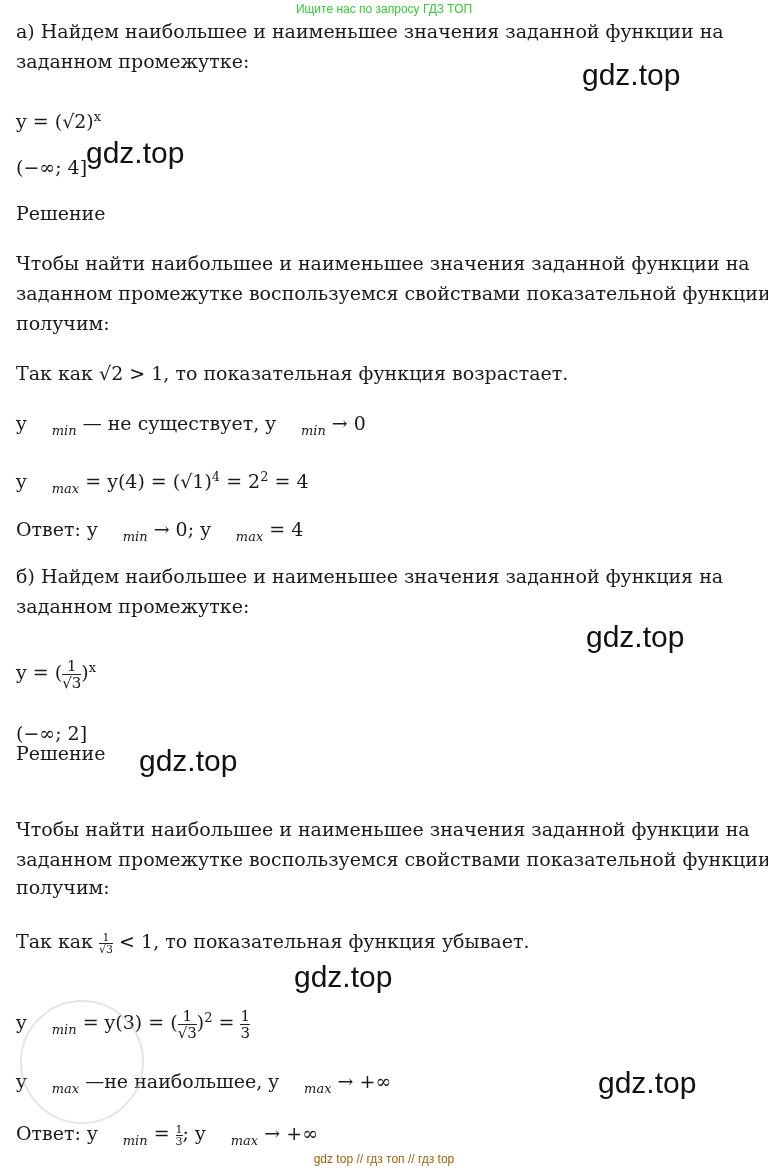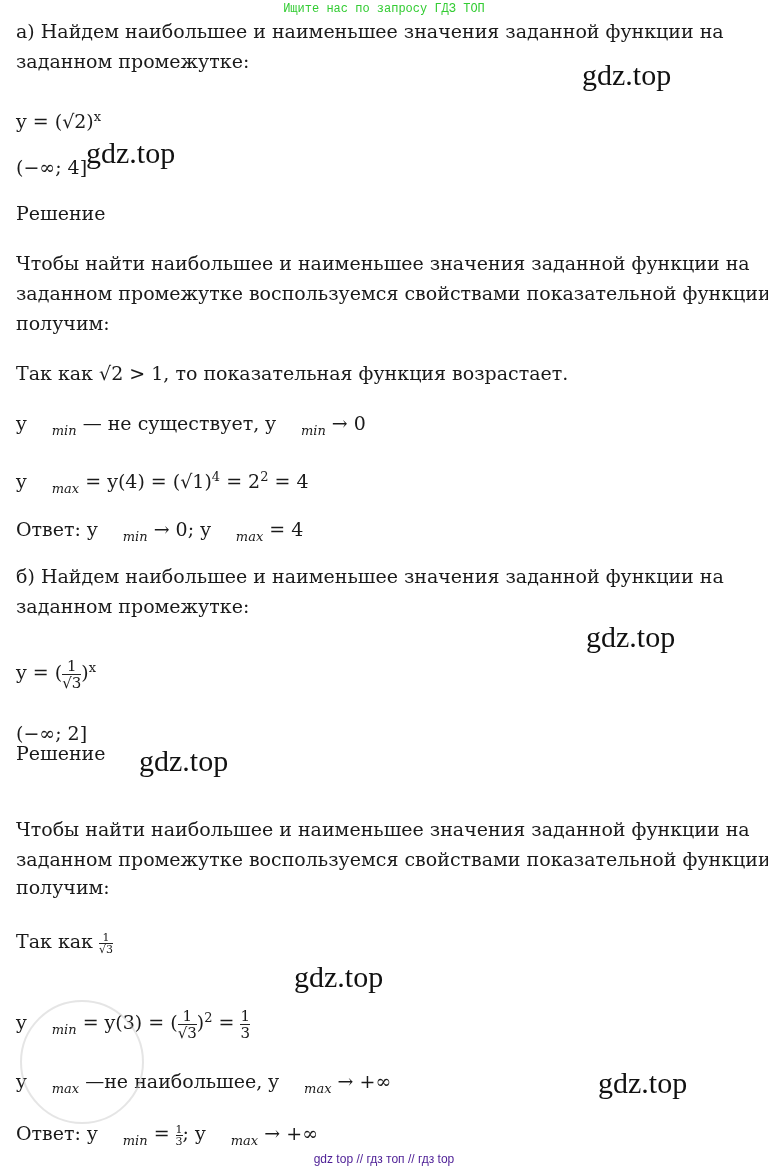--- a/index.html
+++ b/index.html
@@ -1,30 +1,30 @@
 <!DOCTYPE html>
 <html><head>
 <meta charset="utf-8">
 <style>
   html, body { margin:0; padding:0; background:#fff; }
   body { width:768px; height:1172px; position:relative; overflow:hidden;
          font-family:"DejaVu Serif", serif; color:#1a1a1a; }
   .top-banner { position:absolute; top:2px; left:0; width:768px; text-align:center;
-         font-family:Liberation Mono, monospace; font-size:12px; color:#33cc33; }
+         font-family:Liberation Sans, sans-serif; font-size:12px; color:#33cc33; }
   .line { position:absolute; left:16px; font-size:19px; line-height:26px; white-space:nowrap; }
-  .wm { position:absolute; font-family:Liberation Serif, serif; font-size:30px; color:#111; }
+  .wm { position:absolute; font-family:Liberation Sans, sans-serif; font-size:30px; color:#111; }
   .i { }
   sub { font-size:13px; font-style:italic;margin-left:25px; }
   sup { font-size:13px; }
   .frac { display:inline-block; vertical-align:middle; text-align:center; font-size:15px; line-height:16px; }
   .frac span { display:block; }
   .frac .num { border-bottom:1px solid #222; }
   .frac.small { font-size:11px; line-height:11px; }
   .footer { position:absolute; bottom:6px; left:0; width:768px; text-align:center;
-         font-family:"Liberation Sans", sans-serif; font-size:12px; color:#4c1d95; }
+         font-family:"Liberation Sans", sans-serif; font-size:12px; color:#a16207; }
   .stamp { position:absolute; left:20px; top:1000px; width:120px; height:120px;
          border:2px solid #ccc; border-radius:50%; opacity:0.5; }
 </style>
 </head>
 <body>
 
 <div class="top-banner">Ищите нас по запросу ГДЗ ТОП</div>
 
 <div class="line" style="top:18px">а) Найдем наибольшее и наименьшее значения заданной функции на</div>
 <div class="line" style="top:48px">заданном промежутке:</div>
@@ -34,31 +34,31 @@
 <div class="wm" style="top:136px;left:86px">gdz.top</div>
 <div class="line" style="top:200px">Решение</div>
 <div class="line" style="top:250px">Чтобы найти наибольшее и наименьшее значения заданной функции на</div>
 <div class="line" style="top:280px">заданном промежутке воспользуемся свойствами показательной функции и</div>
 <div class="line" style="top:310px">получим:</div>
 <div class="line" style="top:360px">Так как  √2 &gt; 1, то показательная функция возрастает.</div>
 <div class="line" style="top:410px"><span class="i">y</span><sub>min</sub> <span>— не существует, </span><span class="i">y</span><sub>min</sub> <span>→ 0</span></div>
 <div class="line" style="top:464px"><span class="i">y</span><sub>max</sub> <span>= y(4) = (√1)</span><sup>4</sup><span> = 2</span><sup>2</sup><span> = 4</span></div>
 <div class="line" style="top:516px"><span>Ответ: </span><span class="i">y</span><sub>min</sub> <span>→ 0;  </span><span class="i">y</span><sub>max</sub> <span>= 4</span></div>
 
-<div class="line" style="top:563px">б) Найдем наибольшее и наименьшее значения заданной функции на</div>
+<div class="line" style="top:563px">б) Найдем наибольшее и наименьшее значения заданной функция на</div>
 <div class="line" style="top:593px">заданном промежутке:</div>
 <div class="wm" style="top:620px;left:586px">gdz.top</div>
 <div class="line" style="top:655px"><span class="i">y = (</span><span class="frac"><span class="num">1</span><span>√3</span></span><span>)</span><sup class="i">x</sup></div>
 <div class="line" style="top:720px">(−∞; 2]</div>
 <div class="wm" style="top:744px;left:139px">gdz.top</div>
 <div class="line" style="top:740px">Решение</div>
 <div class="line" style="top:816px">Чтобы найти наибольшее и наименьшее значения заданной функции на</div>
 <div class="line" style="top:846px">заданном промежутке воспользуемся свойствами показательной функции и</div>
 <div class="line" style="top:874px">получим:</div>
-<div class="line" style="top:928px"><span>Так как </span><span class="frac small"><span class="num">1</span><span>√3</span></span></div>
+<div class="line" style="top:928px"><span>Так как </span><span class="frac small"><span class="num">1</span><span>√3</span></span><span> &lt; 1, то показательная функция убывает.</span></div>
 <div class="wm" style="top:960px;left:294px">gdz.top</div>
 <div class="line" style="top:1005px"><span class="i">y</span><sub>min</sub> <span>= y(3) = (</span><span class="frac"><span class="num">1</span><span>√3</span></span>)<sup>2</sup><span> = </span><span class="frac"><span class="num">1</span><span>3</span></span></div>
 <div class="line" style="top:1068px"><span class="i">y</span><sub>max</sub> <span>—не наибольшее, </span><span class="i">y</span><sub>max</sub> <span>→ +∞</span></div>
 <div class="wm" style="top:1066px;left:598px">gdz.top</div>
 <div class="line" style="top:1120px"><span>Ответ: </span><span class="i">y</span><sub>min</sub> <span>= </span><span class="frac small"><span class="num">1</span><span>3</span></span>; <span class="i">y</span><sub>max</sub> <span>→ +∞</span></div>
 
 <div class="stamp"></div>
 <div class="footer">gdz top  //  гдз топ  //  гдз top</div>
 
 </body></html>

